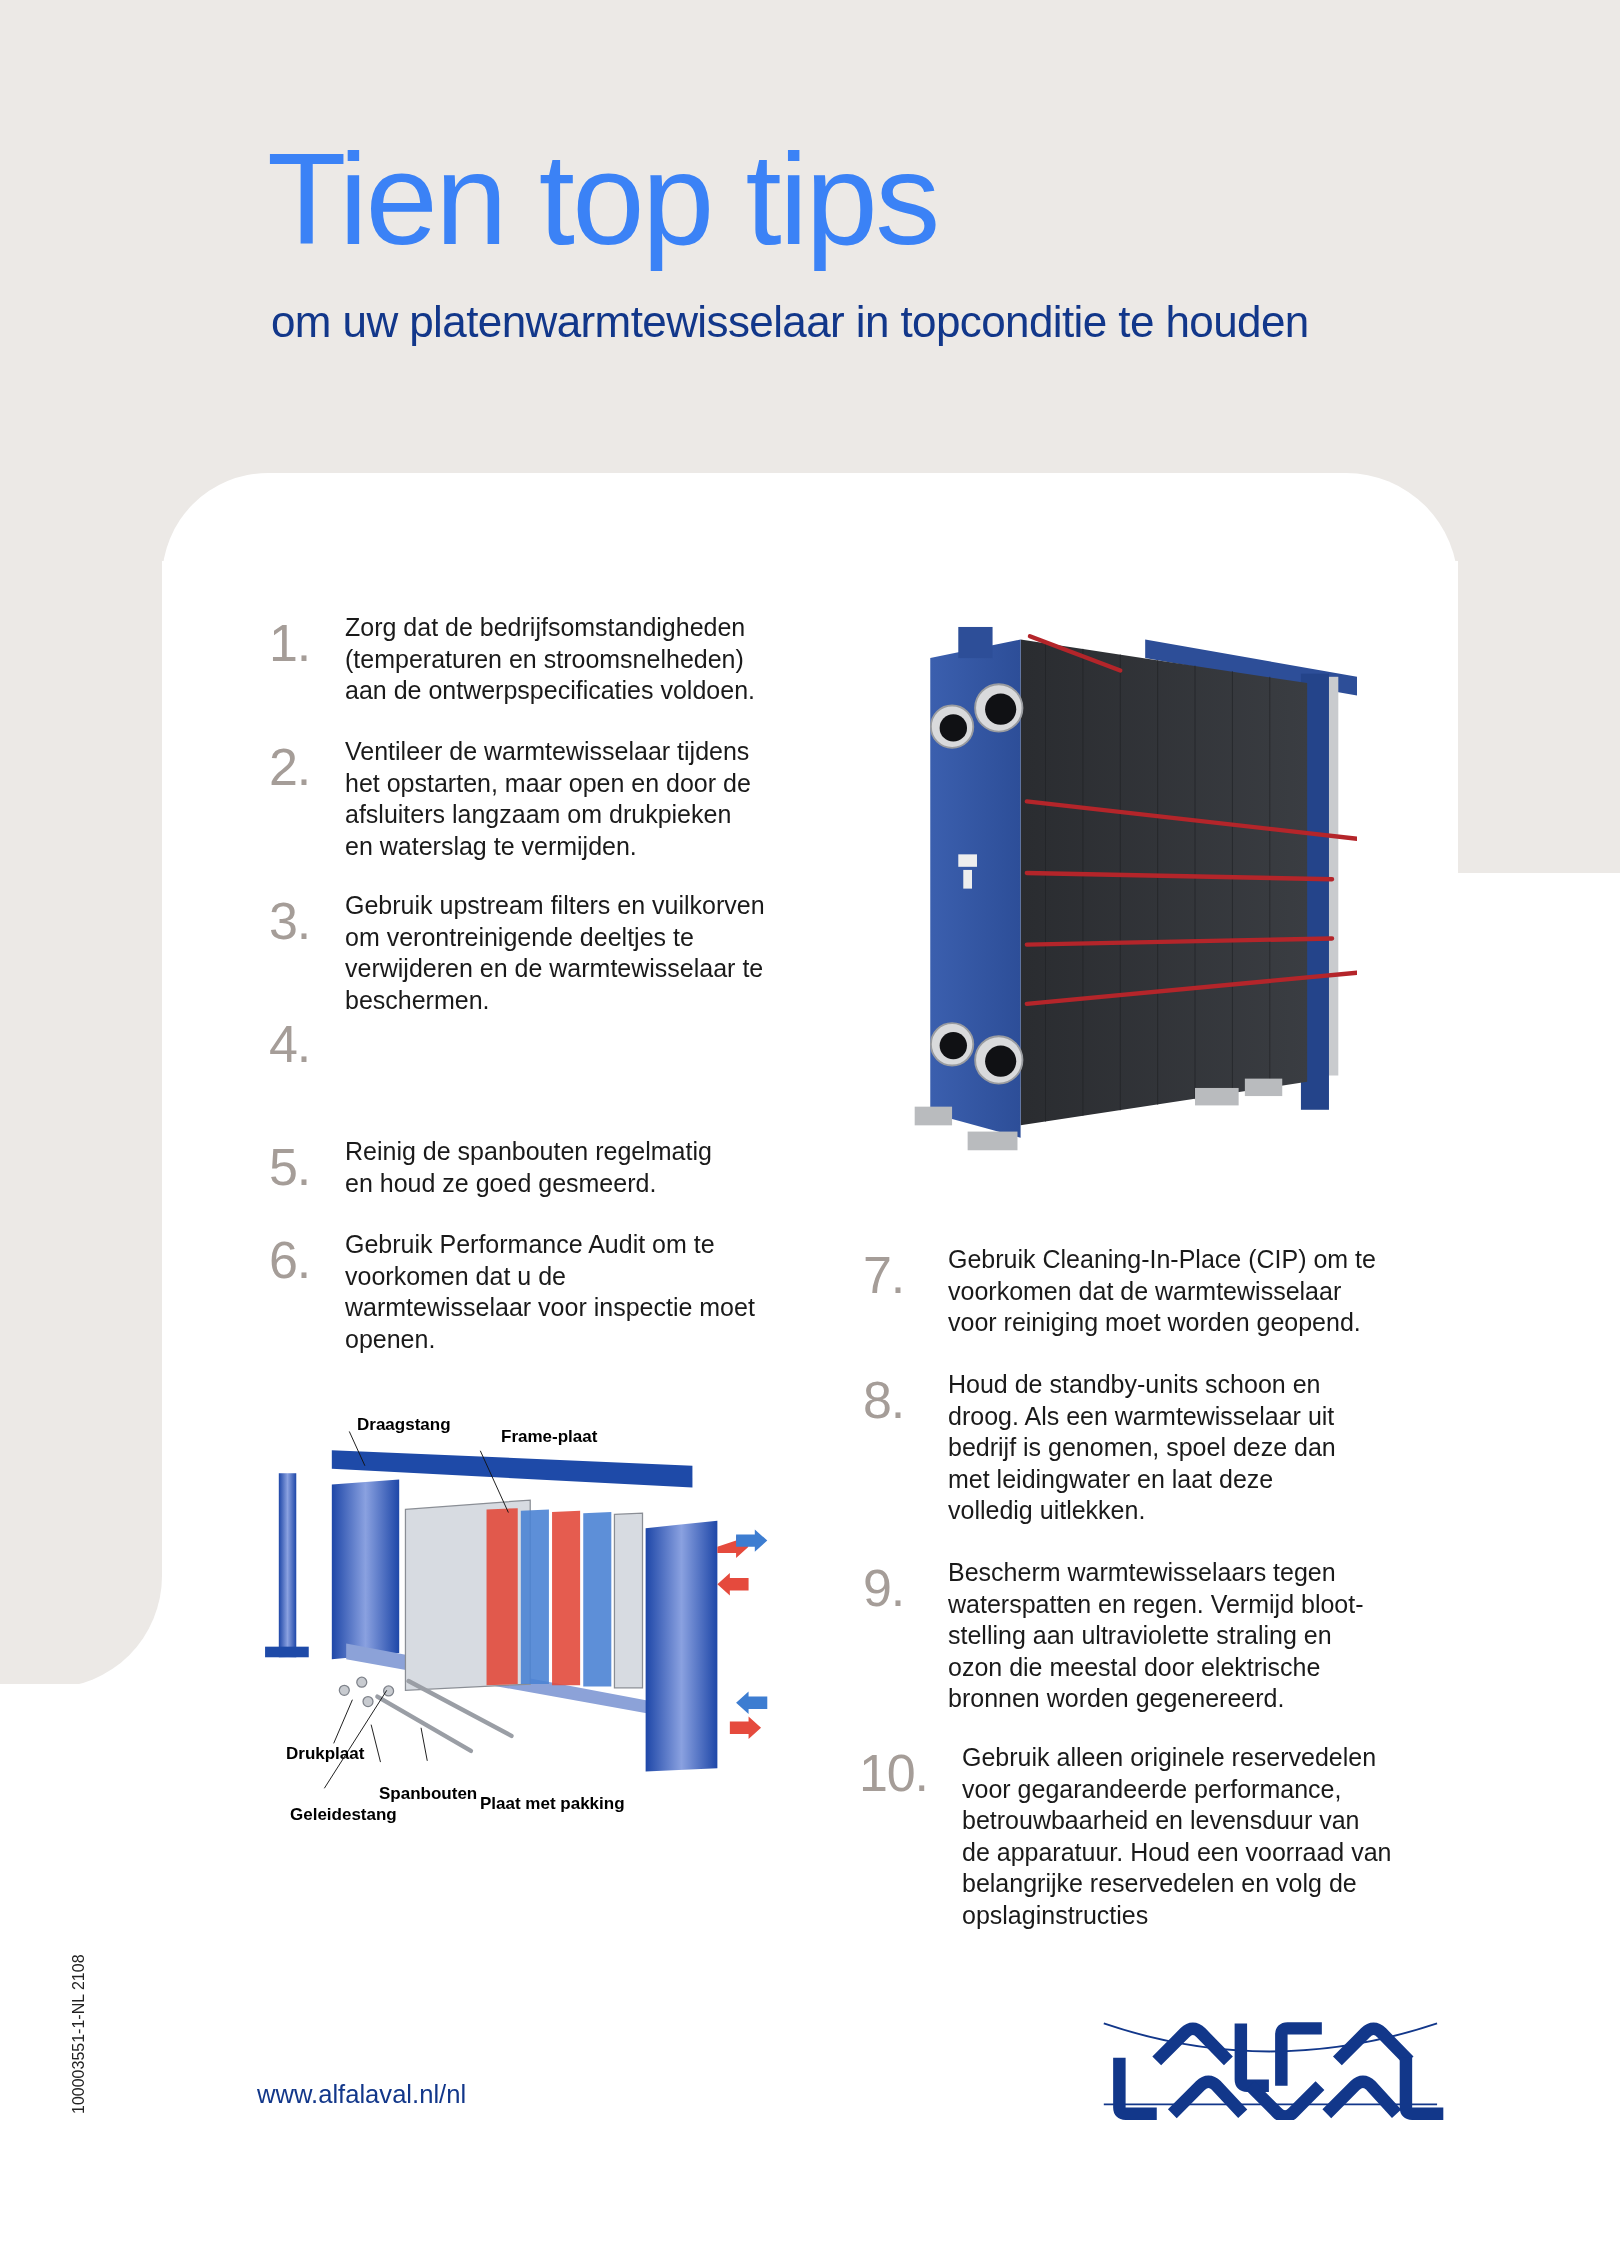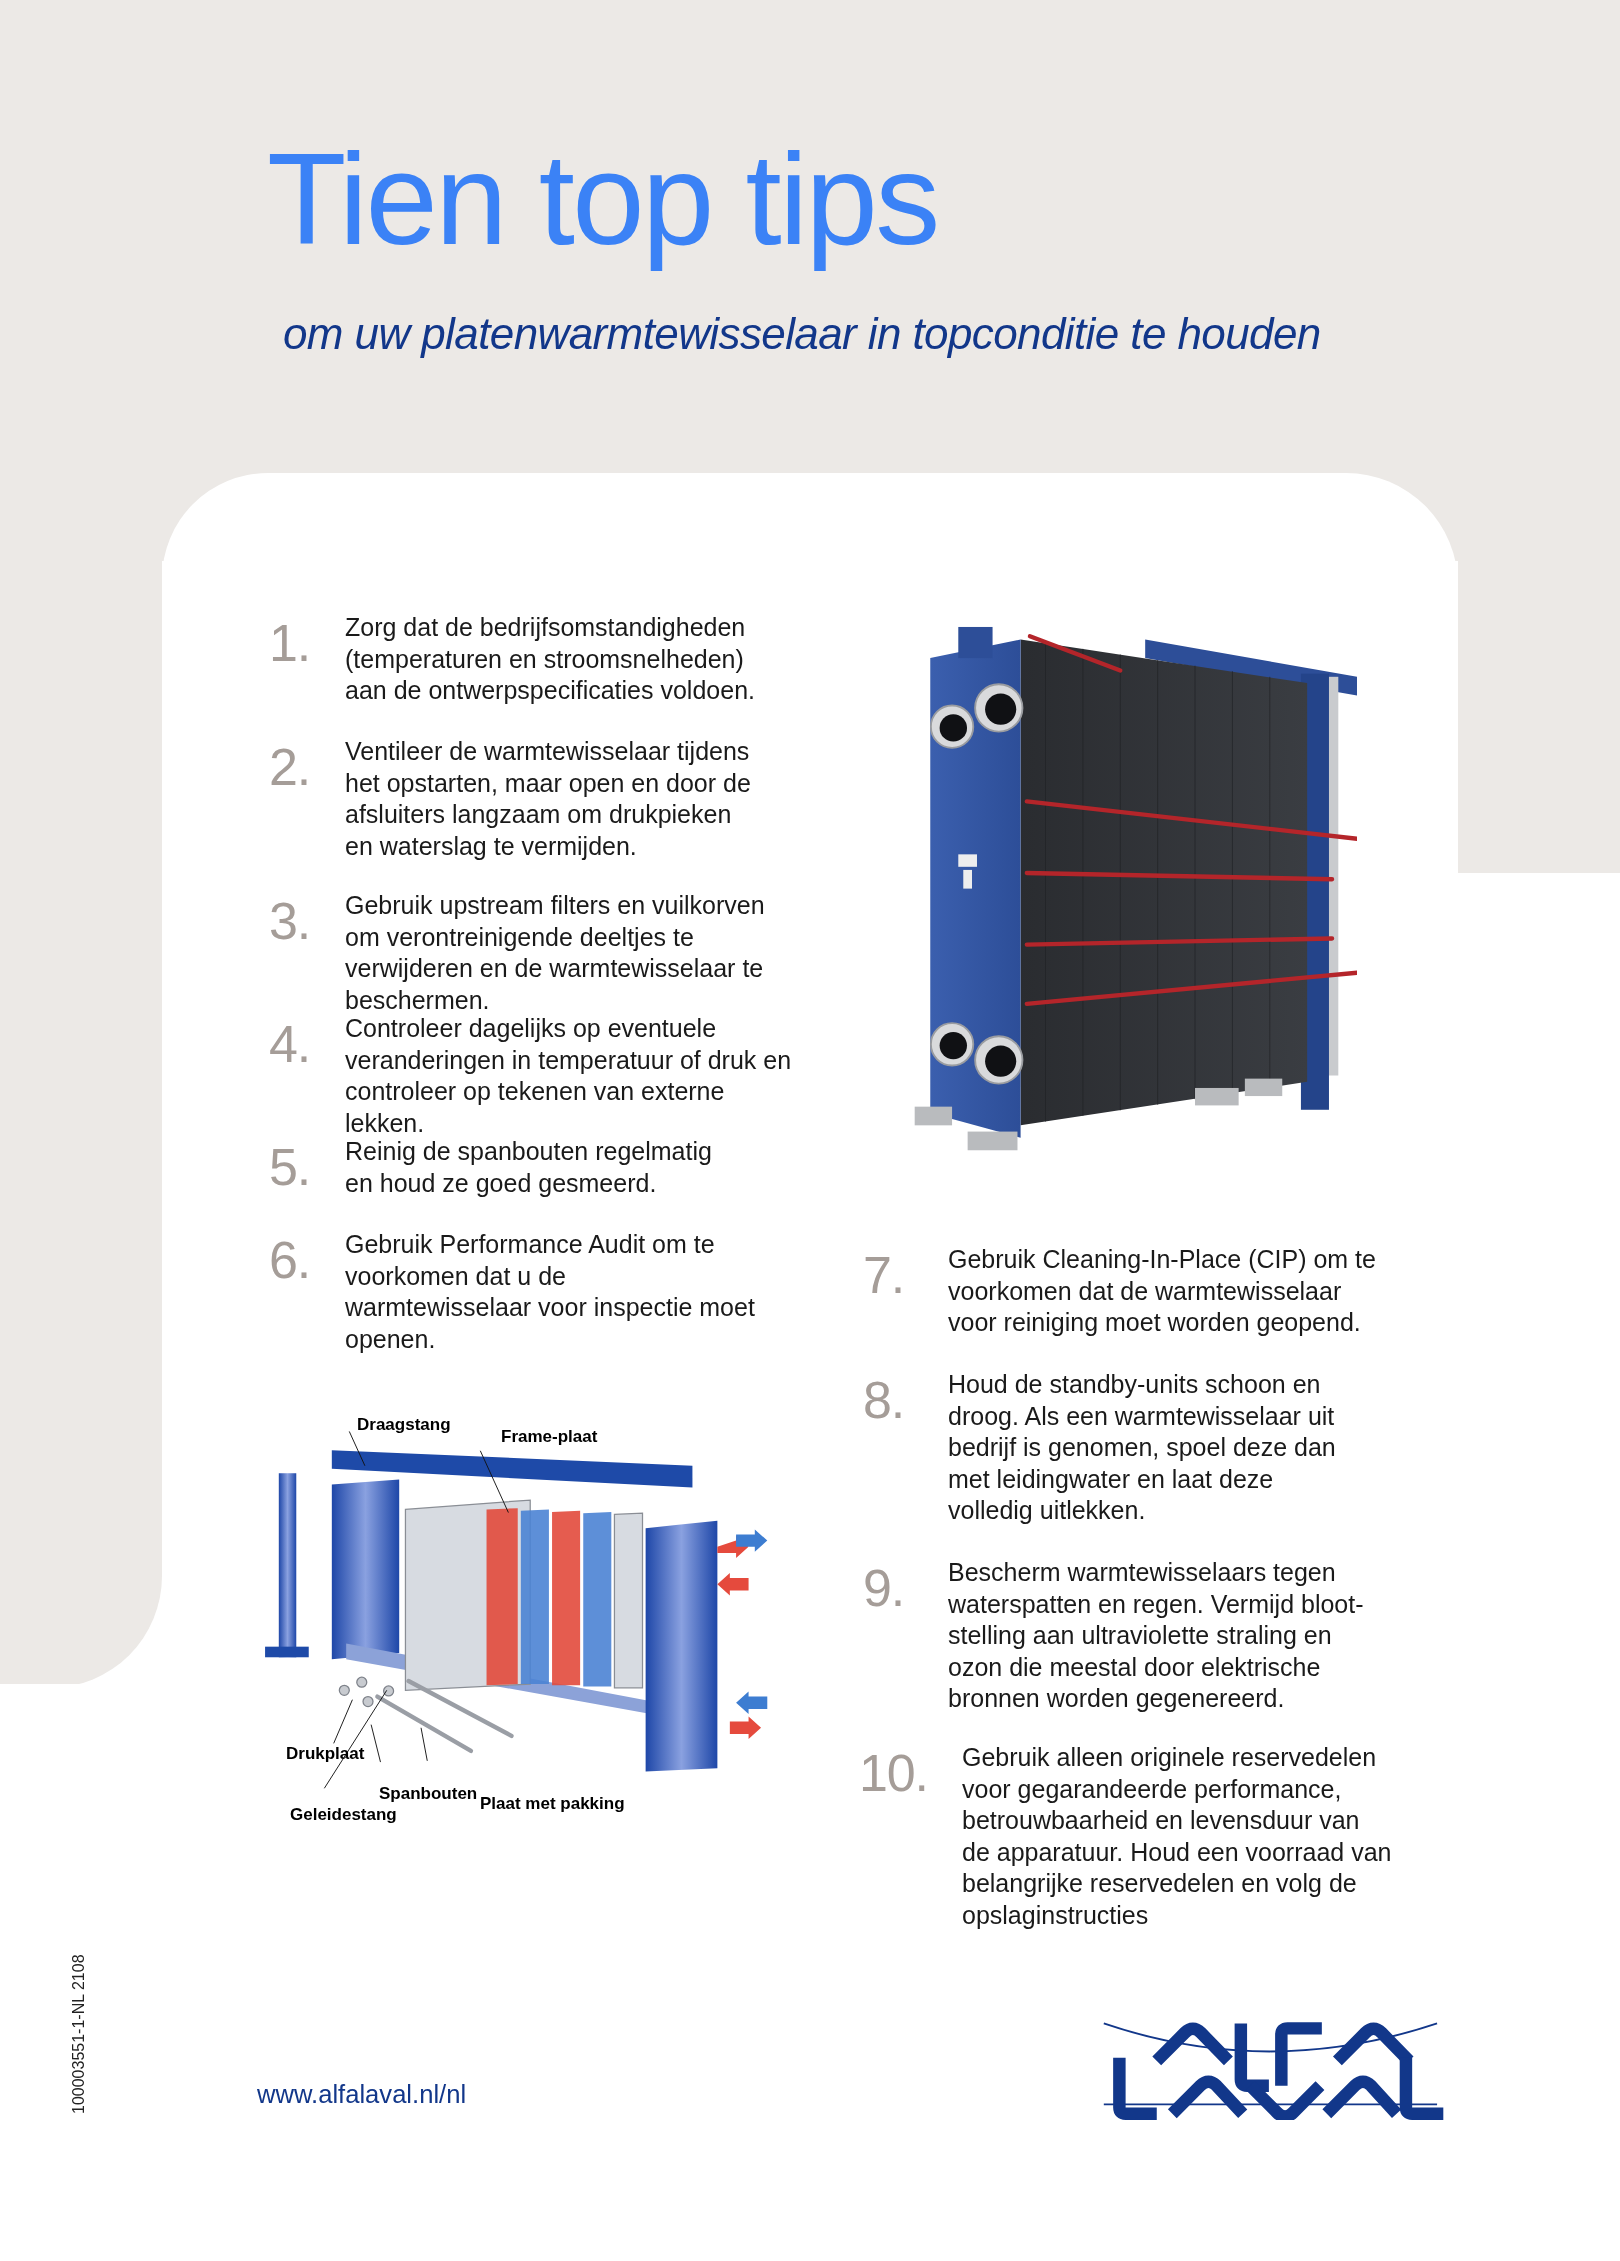--- a/index.html
+++ b/index.html
@@ -18,22 +18,22 @@
   }
   .card-ext { position: absolute; left: 1458px; top: 873px; width: 162px; height: 1388px; background:#fff; }
   .card-ext2 { position: absolute; left: 0; top: 1684px; width: 162px; height: 577px; background:#fff; }
 
   .title {
     position: absolute; left: 267px; top: 134px; margin: 0;
     font-size: 130px; font-weight: normal; color: #3b82f6; letter-spacing: -2.5px;
     line-height: 1;
   }
   .subtitle {
-    position: absolute; left: 271px; top: 292px; width: 1123px; margin: 12px;
-    font-size: 44px; font-weight: normal; color: #12378a; line-height: 59px; letter-spacing: -0.6px; font-style: italic;
+    position: absolute; left: 271px; top: 292px; width: 1123px; margin: 0;
+    font-size: 44px; font-weight: normal; color: #12378a; line-height: 59px; letter-spacing: -0.6px;
   }
 
   .tip { position: absolute; display: flex; }
   .tip .num {
     width: 72px; flex: none; color: #a59d98; font-size: 52px; line-height: 1;
     margin-top: 5px; font-weight: normal; letter-spacing: -1.2px;
   }
   .tip .text { font-size: 25px; line-height: 31.5px; color: #1a1a1a; width: 437px; }
   .tips-left .tip .num { width: 76px; }
   .tips-right .tip .num { width: 85px; }
@@ -70,21 +70,20 @@
   <div class="tip" style="left:269px; top:736px;">
     <div class="num">2.</div>
     <div class="text" style="width:412px">Ventileer de warmtewisselaar tijdens het opstarten, maar open en door de afsluiters langzaam om drukpieken en waterslag te vermijden.</div>
   </div>
   <div class="tip" style="left:269px; top:890px;">
     <div class="num">3.</div>
     <div class="text" style="width:455px">Gebruik upstream filters en vuilkorven om verontreinigende deeltjes te verwijderen en de warmtewisselaar te beschermen.</div>
   </div>
   <div class="tip" style="left:269px; top:1013px;">
     <div class="num">4.</div>
-    <div class="text" style="width:461px">Controleer dagelijks op eventuele veranderingen in temperatuur of druk en controleer op tekenen van externe lekken.</div>
   </div>
   <div class="tip" style="left:269px; top:1136px;">
     <div class="num">5.</div>
     <div class="text" style="width:399px">Reinig de spanbouten regelmatig en houd ze goed gesmeerd.</div>
   </div>
   <div class="tip" style="left:269px; top:1229px;">
     <div class="num">6.</div>
     <div class="text" style="width:412px">Gebruik Performance Audit om te voorkomen dat u de warmtewisselaar voor inspectie moet openen.</div>
   </div>
 </div>

